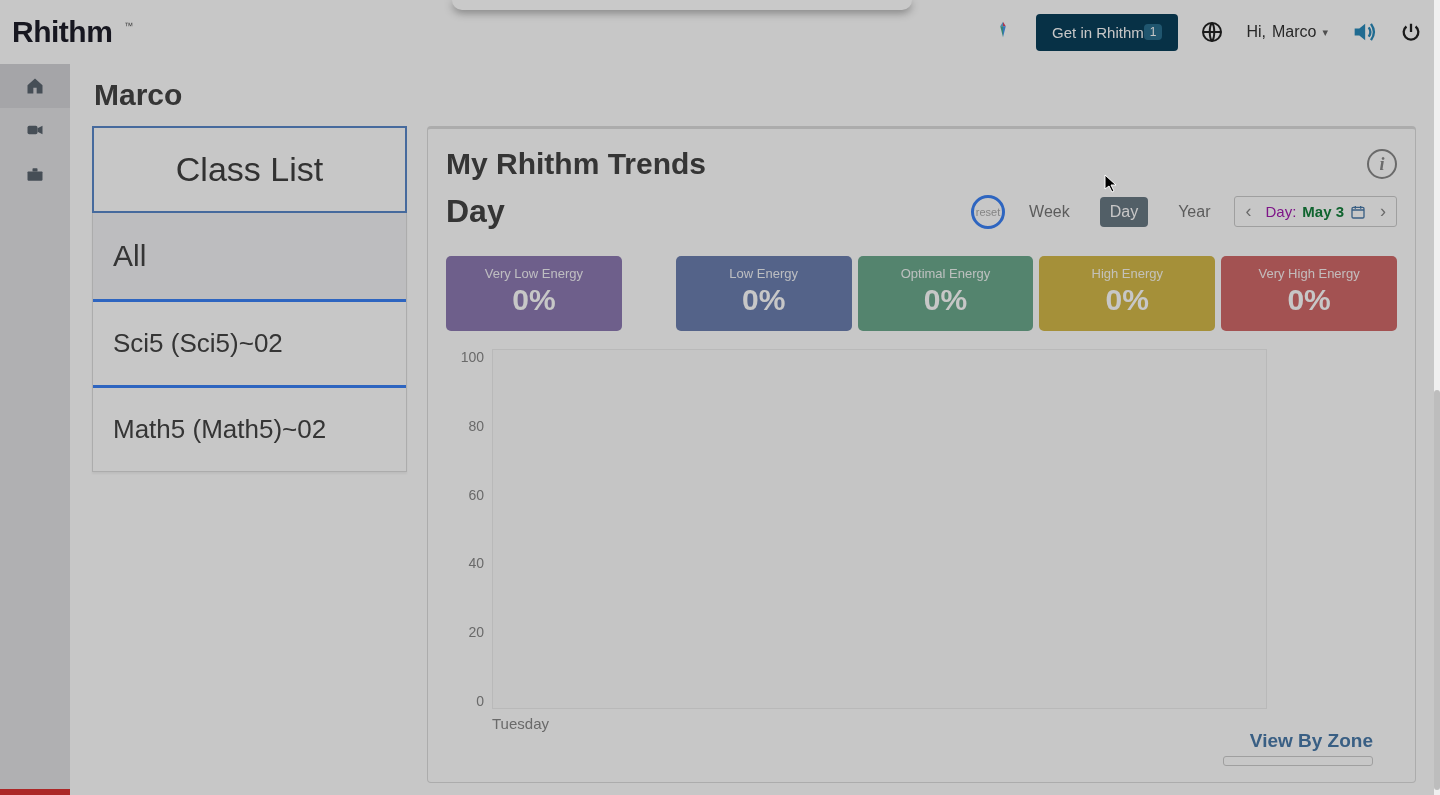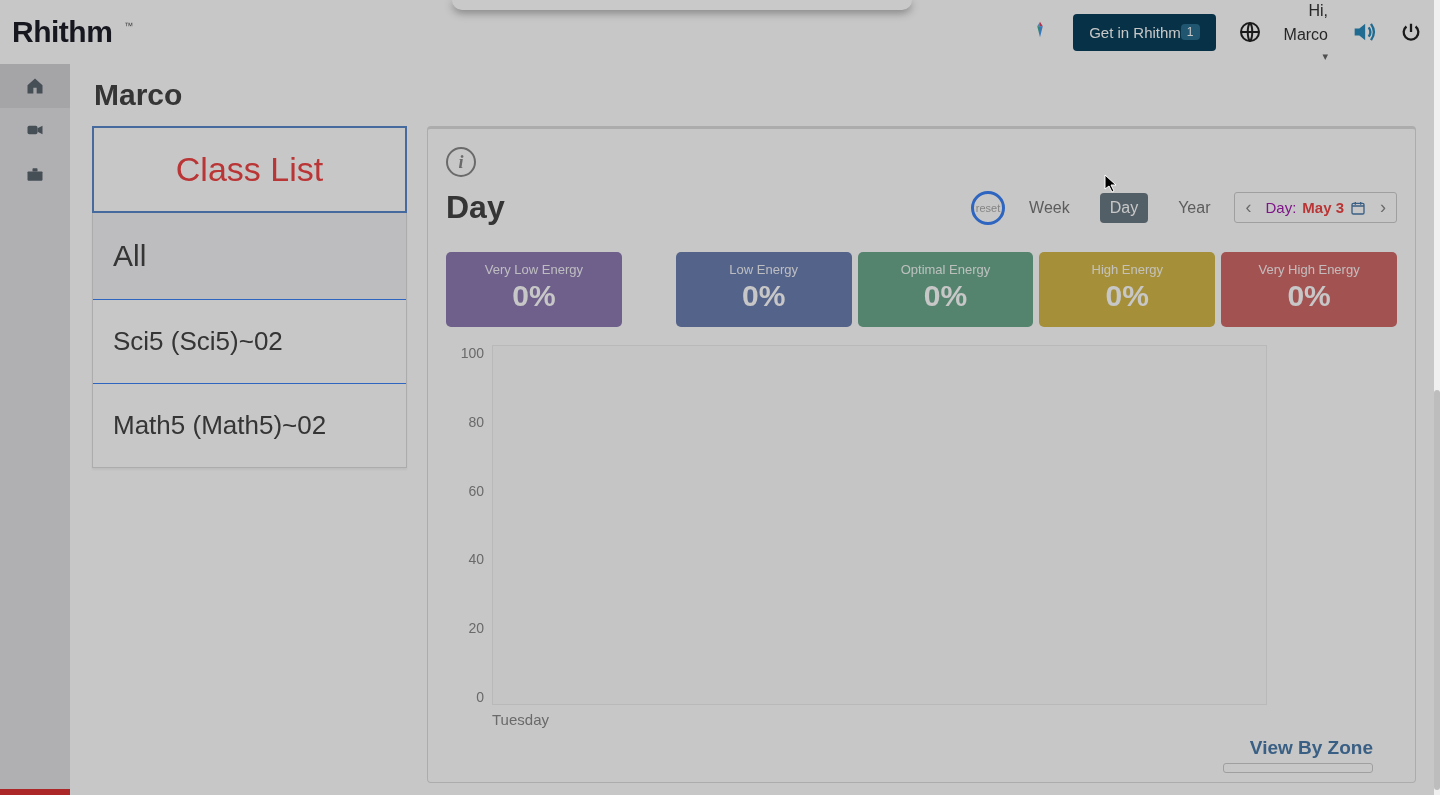--- a/index.html
+++ b/index.html
@@ -63,26 +63,25 @@
 .get-in-btn .badge {
   background: #2a6f8f;
   color: #fff;
   border-radius: 4px;
   padding: 1px 6px;
   font-size: 12px;
 }
 .globe-icon, .sound-icon, .power-icon { display:flex; align-items:center; cursor:pointer; }
 .user-menu {
   display: flex;
-  align-items: flex-end;
+  align-items: center;
   gap: 6px;
   color: #333;
   font-size: 16px;
   cursor: pointer;
-  flex-direction: column;
 }
 .chevron { font-size: 11px; color: #666; }
 
 
 .scrollbar {
   position: absolute;
   top: 0; right: 0; bottom: 0;
   width: 6px;
   background: rgba(0,0,0,0.06);
   z-index: 60;
@@ -155,34 +154,34 @@
 .class-card {
   width: 315px;
   flex-shrink: 0;
 }
 .class-list-header {
   border: 2px solid #5a88c9;
   background: #fff;
   text-align: center;
   padding: 22px 10px;
   font-size: 34px;
-  color: #ef4444;
+  color: #404040;
   font-weight: 500;
 }
 .class-items {
   border: 1px solid #ddd;
   border-top: none;
   background: #fff;
   box-shadow: 0 2px 2px rgba(0,0,0,0.05);
 }
 .class-item {
   padding: 26px 20px;
   font-size: 26px;
   color: #444;
-  border-bottom: 1px solid #3b82f6;
+  border-bottom: 3px solid #3b82f6;
   cursor: pointer;
 }
 .class-item.first {
   background: #f2f2f5;
   font-size: 30px;
 }
 .class-item:last-child { border-bottom: none; }
 
 
 .trends-panel {
@@ -256,21 +255,21 @@
   border: 1px solid #ccc;
   border-radius: 3px;
   display:flex;
   align-items:center;
   padding: 4px 6px;
   gap: 10px;
 }
 .date-chevron { color:#888; cursor:pointer; font-size:18px; padding:0 4px; }
 .date-center { display:flex; align-items:center; gap:6px; font-size:15px; }
 .date-label { color:#a21caf; }
-.date-value { color:#ef4444; font-weight:600; }
+.date-value { color:#15803d; font-weight:600; }
 
 
 .energy-row {
   display: flex;
   gap: 6px;
   margin-top: 18px;
 }
 .energy-card {
   flex: 1;
   border-radius: 5px;
@@ -313,21 +312,21 @@
   text-align: left;
   color: #888;
   font-size: 15px;
   margin-top: 6px;
 }
 
 
 .view-by-zone {
   position: absolute;
   right: 42px;
-  bottom: 9px;
+  bottom: 16px;
   text-align: right;
 }
 .view-link-row {
   color: #4a7aa9;
   font-size: 19px;
   font-weight: 600;
   cursor:pointer;
   margin-bottom: 4px;
 }
 .zone-box {
@@ -440,20 +439,21 @@
         <div class="class-list-header">Class List</div>
         <div class="class-items">
           <div class="class-item first">All</div>
           <div class="class-item">Sci5 (Sci5)~02</div>
           <div class="class-item">Math5 (Math5)~02</div>
         </div>
       </div>
 
       <div class="trends-panel">
         <div class="trends-header">
+          <div class="trends-title">My Rhithm Trends</div>
           <div class="info-circle">i</div>
         </div>
 
         <div class="period-row">
           <div class="period-label">Day</div>
           <div class="period-controls">
             <div class="reset-icon">reset</div>
             <div class="period-tabs">
               <div class="period-tab">Week</div>
               <div class="period-tab active">Day</div>

